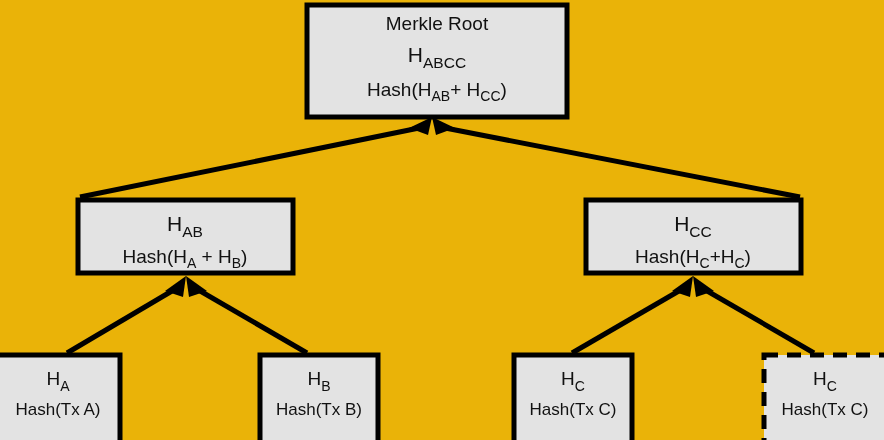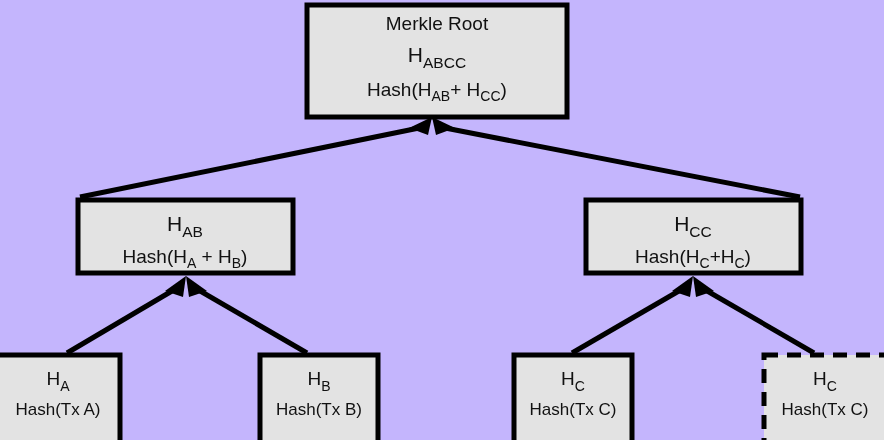--- a/index.html
+++ b/index.html
@@ -10,21 +10,21 @@
   body {
     width: 884px;
     height: 440px;
     overflow: hidden;
     font-family: "Liberation Sans", sans-serif;
   }
   #diagram-root {
     position: relative;
     width: 884px;
     height: 440px;
-    background: #c4b5fd;
+    background: #eab308;
   }
   svg#merkle-svg {
     display: block;
     width: 884px;
     height: 440px;
   }
   .node-box {
     fill: #e3e3e3;
     stroke: #000000;
     stroke-width: 5;

